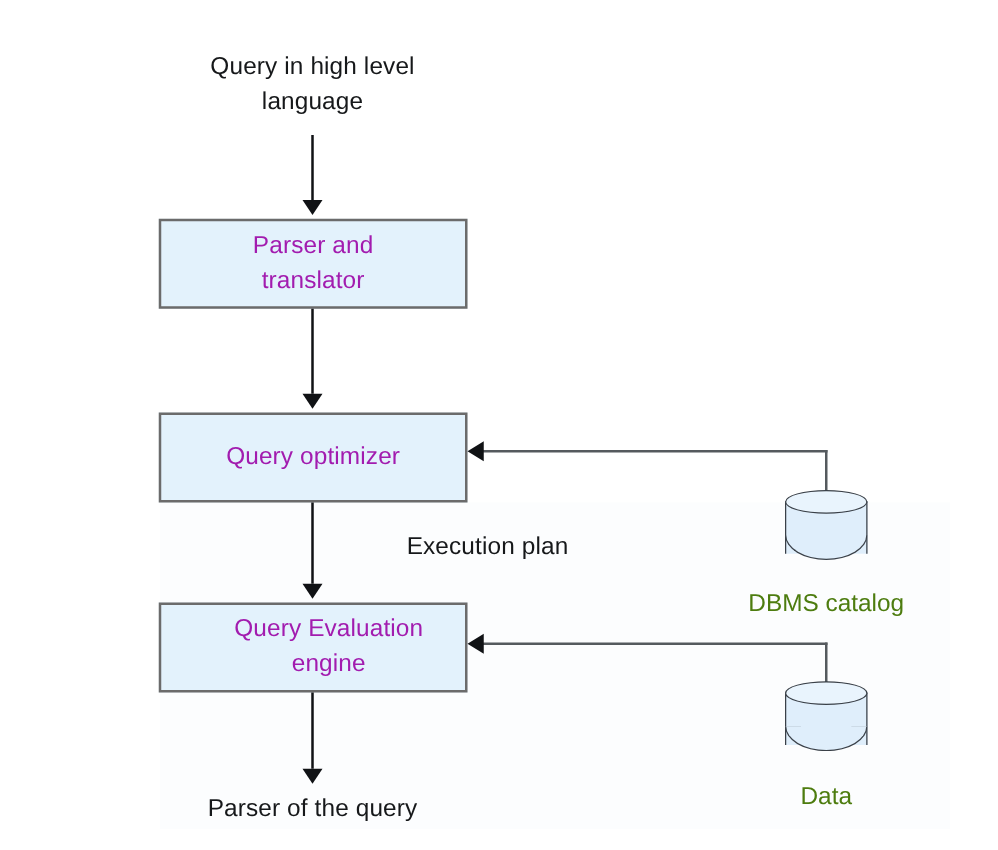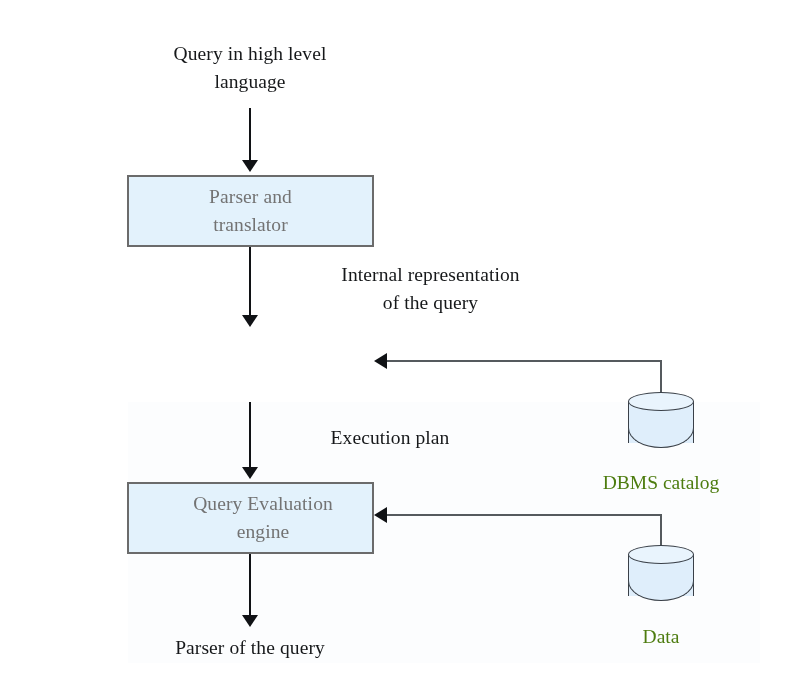--- a/index.html
+++ b/index.html
@@ -7,21 +7,21 @@
     margin: 0;
     padding: 0;
     background: #ffffff;
   }
   #canvas {
     position: relative;
     width: 798px;
     height: 680px;
     background: #ffffff;
     overflow: hidden;
-    font-family: Liberation Serif, serif;
+    font-family: Liberation Sans, sans-serif;
   }
   
   .tint-plate {
     position: absolute;
     left: 128px;
     top: 402px;
     width: 632px;
     height: 261px;
     background: #fcfdfe;
   }
@@ -31,21 +31,21 @@
     background: #e3f2fc;
     border: 2px solid #6b6b6b;
     display: flex;
     align-items: center;
     justify-content: center;
     text-align: center;
   }
   .proc-box .box-label {
     font-size: 19.5px;
     line-height: 1.42;
-    color: #737373;
+    color: #a21caf;
     letter-spacing: .1px;
     white-space: pre-line;
   }
   .free-label {
     position: absolute;
     text-align: center;
     font-size: 19.5px;
     line-height: 1.42;
     color: #16181a;
     letter-spacing: .1px;
@@ -136,23 +136,24 @@
   <div class="arrow-down" style="left:242px; top:160px;"></div>
 
   <div class="proc-box" style="left:127px; top:175px; width:247px; height:72px;">
     <div class="box-label">Parser and
 translator</div>
   </div>
 
   <div class="v-line" style="left:249px; top:247px; height:68px;"></div>
   <div class="arrow-down" style="left:242px; top:315px;"></div>
 
-  <div class="free-label" style="left:293px; top:261px; width:275px;">Internal representation
-of the query</div>
 
+  <div class="proc-box" style="left:127px; top:330px; width:247px; height:72px;">
+    <div class="box-label">Query optimizer</div>
+  </div>
 
   <div class="v-line" style="left:249px; top:402px; height:65px;"></div>
   <div class="arrow-down" style="left:242px; top:467px;"></div>
 
   <div class="free-label" style="left:300px; top:424px; width:180px;">Execution plan</div>
 
   <div class="proc-box" style="left:127px; top:482px; width:247px; height:72px;padding-left:25px;">
     <div class="box-label">Query Evaluation
 engine</div>
   </div>

